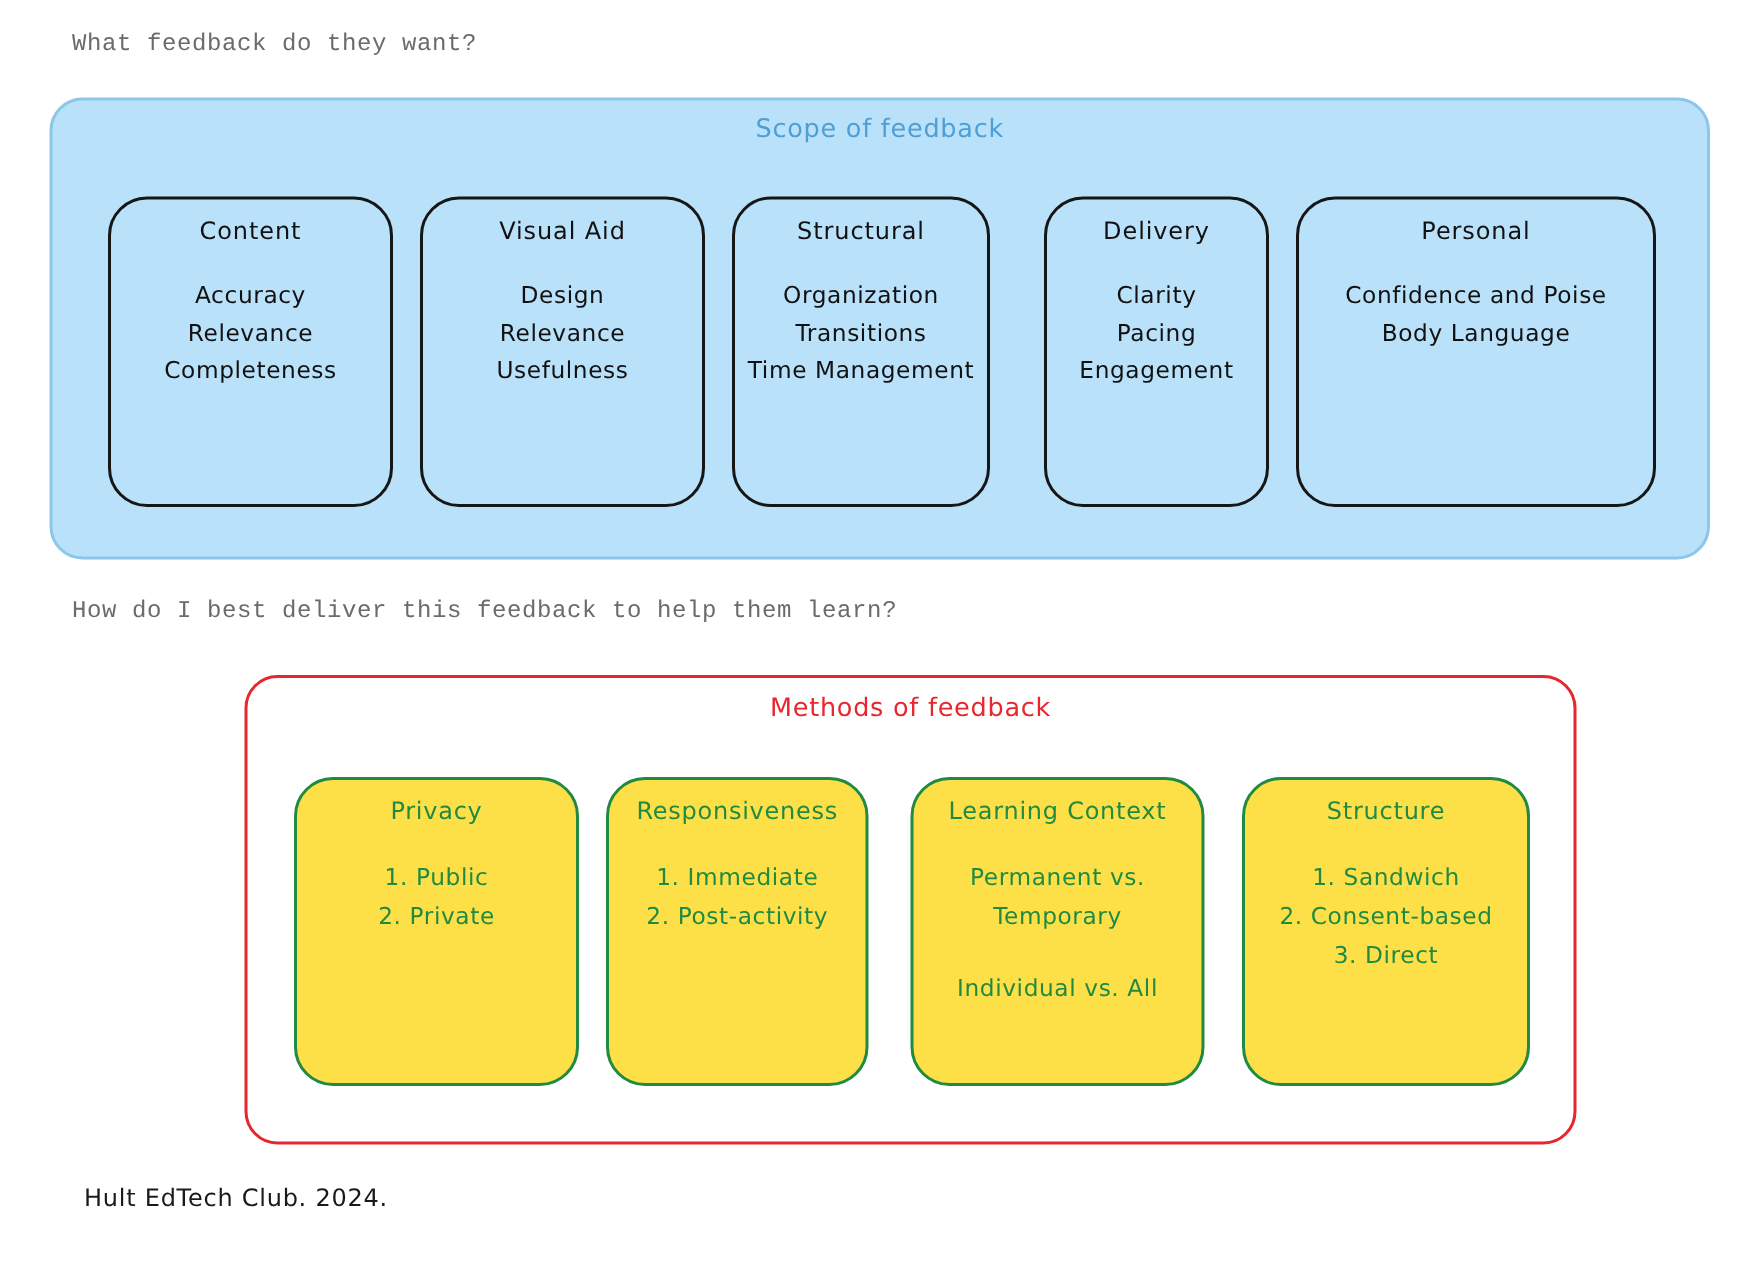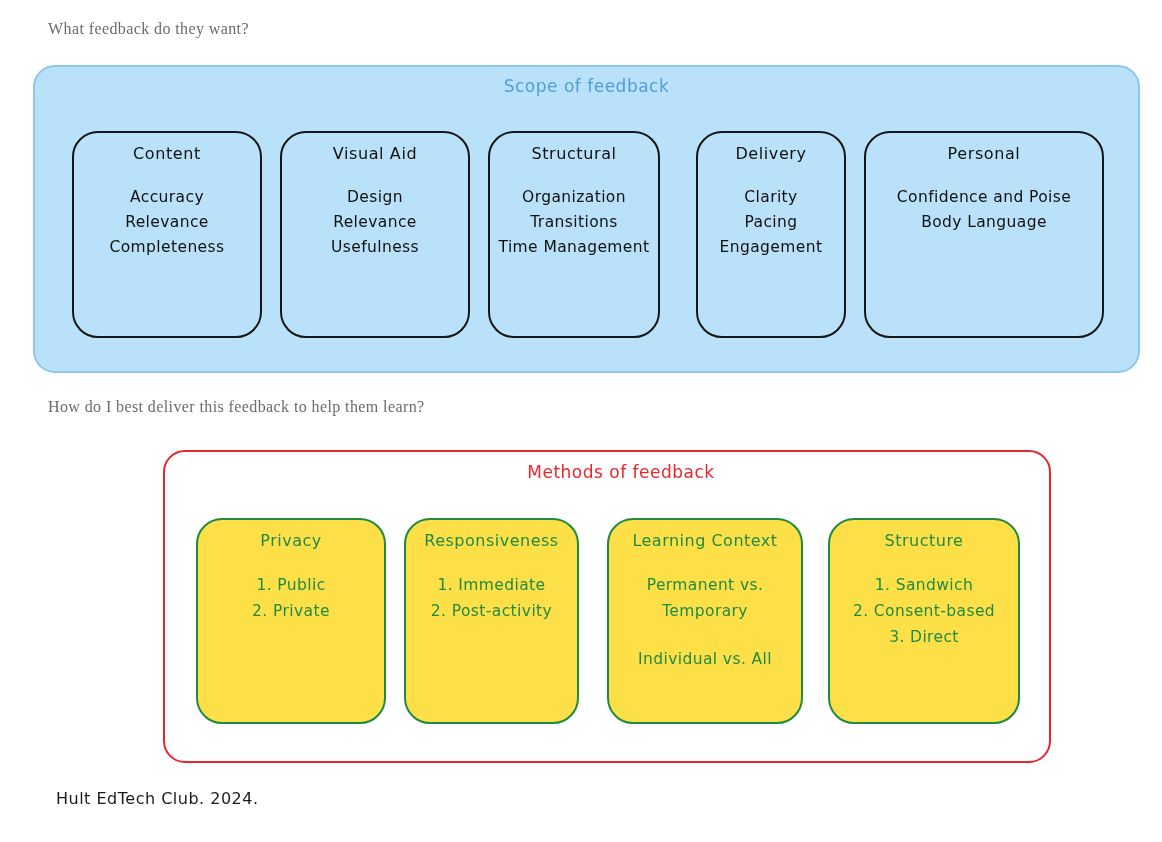--- a/index.html
+++ b/index.html
@@ -16,21 +16,21 @@
   }
 
   .canvas {
     position: absolute;
     inset: 0;
   }
 
   
   .question {
     position: absolute;
-    font-family: Liberation Serif, serif;
+    font-family: Liberation Mono, monospace;
     font-size: 16px;
     color: #6b6b6b;
     letter-spacing: 0.4px;
     white-space: nowrap;
   }
   #question-1 { left: 48px; top: 20px; }
   #question-2 { left: 48px; top: 398px; }
 
   .credit {
     position: absolute;
@@ -121,21 +121,20 @@
   }
   #methods-title {
     position: absolute;
     left: 0;
     top: 10px;
     width: 100%;
     text-align: center;
     font-size: 17px;
     color: #e8262d;
     letter-spacing: 0.5px;
-    padding-left: 14px;
   }
 
   .methods-cards {
     position: absolute;
     left: 0;
     top: 0;
     width: 100%;
     height: 100%;
   }
   .methods-card {

